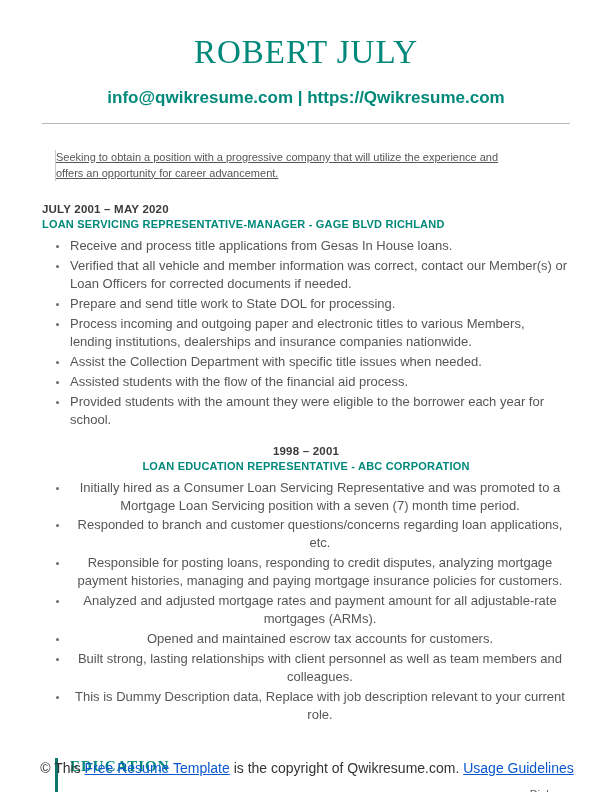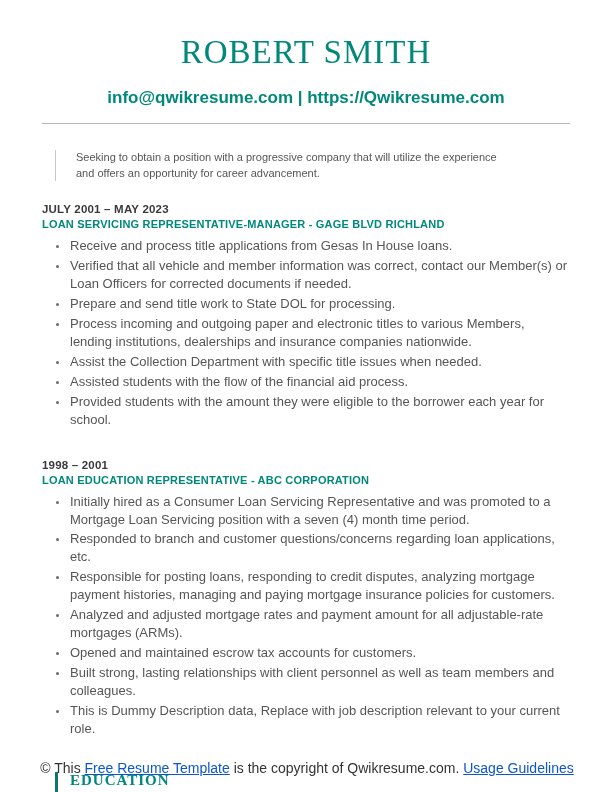--- a/index.html
+++ b/index.html
@@ -13,25 +13,25 @@
   .name {
     font-family:"Liberation Serif", serif;
     font-size:33px; color:#00897b; font-weight:400; letter-spacing:1px;
   }
   .subtitle { margin-top:5px; font-size:16px; font-weight:bold; color:#3f3f3f; }
   .contact { margin-top:17px; font-size:17px; font-weight:bold; color:#00897b; }
   .contact .sep { color:#00897b; }
   .rule { border:none; border-top:1px solid #b7b7b7; margin-top:15px; }
   .summary {
     margin-top:26px; margin-left:13px; max-width:448px;
-    border-left:1px solid #c9c9c9; padding-left:20px;
-    font-size:11px; color:#565656; line-height:1.42;
+    border-left:1px solid #c9c9c9; padding-left:0;
+    font-size:11px; color:#565656; line-height:1.42;text-decoration:underline;
   }
   .job { margin-top:22px; }
-  .job + .job { margin-top:30px; }
+  .job + .job { margin-top:16px;text-align:center; }
   .job-dates { font-size:11.5px; font-weight:bold; color:#3a3a3a; letter-spacing:.2px; }
   .job-title { margin-top:3px; font-size:11px; font-weight:bold; color:#00897b; letter-spacing:.2px; }
   ul.bullets {
     margin-top:7px; margin-left:27px; list-style:disc;
     font-size:13px; color:#565656; line-height:1.38; max-width:502px;
   }
   ul.bullets li { margin-bottom:2px; padding-left:1px; }
   ul.bullets li::marker { color:#6b6b6b; font-size:10px; }
   .education {
     margin-top:34px; margin-left:13px;
@@ -47,49 +47,49 @@
     text-align:center; font-size:14px; color:#333333;
   }
   .footer .link { color:#0b57d0; text-decoration:underline; cursor:pointer; }
 </style>
 </head>
 <body>
 
 <div class="page">
 
   <div class="header">
-    <div class="name">ROBERT SMITH</div>
+    <div class="name">ROBERT JULY</div>
     <div class="contact">
       <span>info@qwikresume.com</span><span class="sep"> | </span><span>https://Qwikresume.com</span>
     </div>
   </div>
 
   <hr class="rule">
 
   <div class="summary">Seeking to obtain a position with a progressive company that will utilize the experience and offers an opportunity for career advancement.</div>
 
   <div class="job">
-    <div class="job-dates">JULY 2001 – MAY 2023</div>
+    <div class="job-dates">JULY 2001 – MAY 2020</div>
     <div class="job-title">LOAN SERVICING REPRESENTATIVE-MANAGER - GAGE BLVD RICHLAND</div>
     <ul class="bullets">
       <li>Receive and process title applications from Gesas In House loans.</li>
       <li>Verified that all vehicle and member information was correct, contact our Member(s) or Loan Officers for corrected documents if needed.</li>
       <li>Prepare and send title work to State DOL for processing.</li>
       <li>Process incoming and outgoing paper and electronic titles to various Members, lending institutions, dealerships and insurance companies nationwide.</li>
       <li>Assist the Collection Department with specific title issues when needed.</li>
       <li>Assisted students with the flow of the financial aid process.</li>
       <li>Provided students with the amount they were eligible to the borrower each year for school.</li>
     </ul>
   </div>
 
   <div class="job">
     <div class="job-dates">1998 – 2001</div>
     <div class="job-title">LOAN EDUCATION REPRESENTATIVE - ABC CORPORATION</div>
     <ul class="bullets">
-      <li>Initially hired as a Consumer Loan Servicing Representative and was promoted to a Mortgage Loan Servicing position with a seven (4) month time period.</li>
+      <li>Initially hired as a Consumer Loan Servicing Representative and was promoted to a Mortgage Loan Servicing position with a seven (7) month time period.</li>
       <li>Responded to branch and customer questions/concerns regarding loan applications, etc.</li>
       <li>Responsible for posting loans, responding to credit disputes, analyzing mortgage payment histories, managing and paying mortgage insurance policies for customers.</li>
       <li>Analyzed and adjusted mortgage rates and payment amount for all adjustable-rate mortgages (ARMs).</li>
       <li>Opened and maintained escrow tax accounts for customers.</li>
       <li>Built strong, lasting relationships with client personnel as well as team members and colleagues.</li>
       <li>This is Dummy Description data, Replace with job description relevant to your current role.</li>
     </ul>
   </div>
 
   <div class="education">

